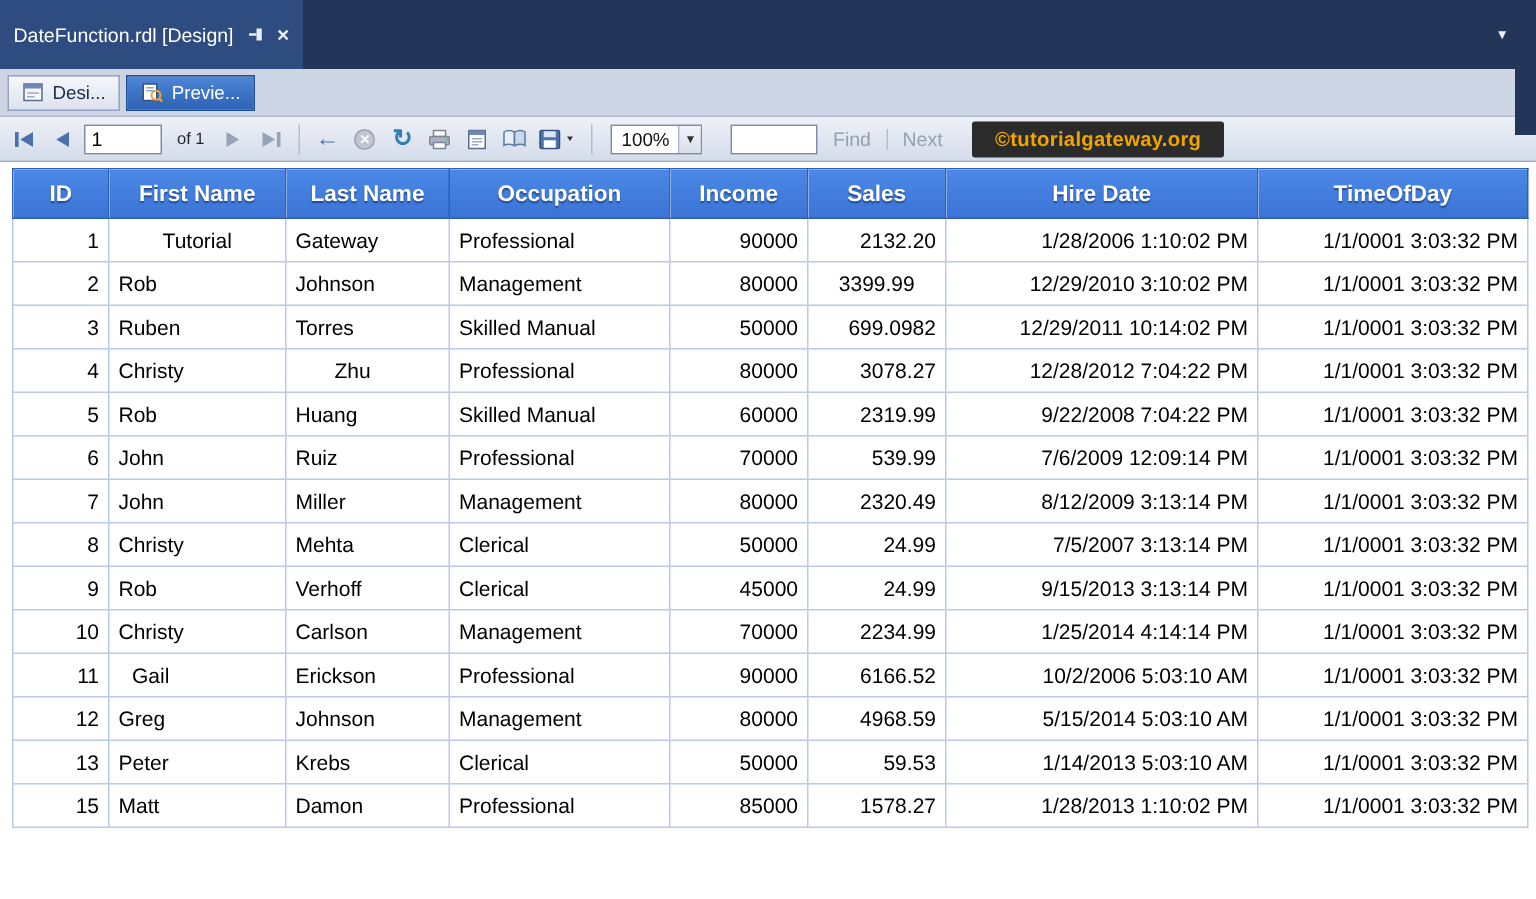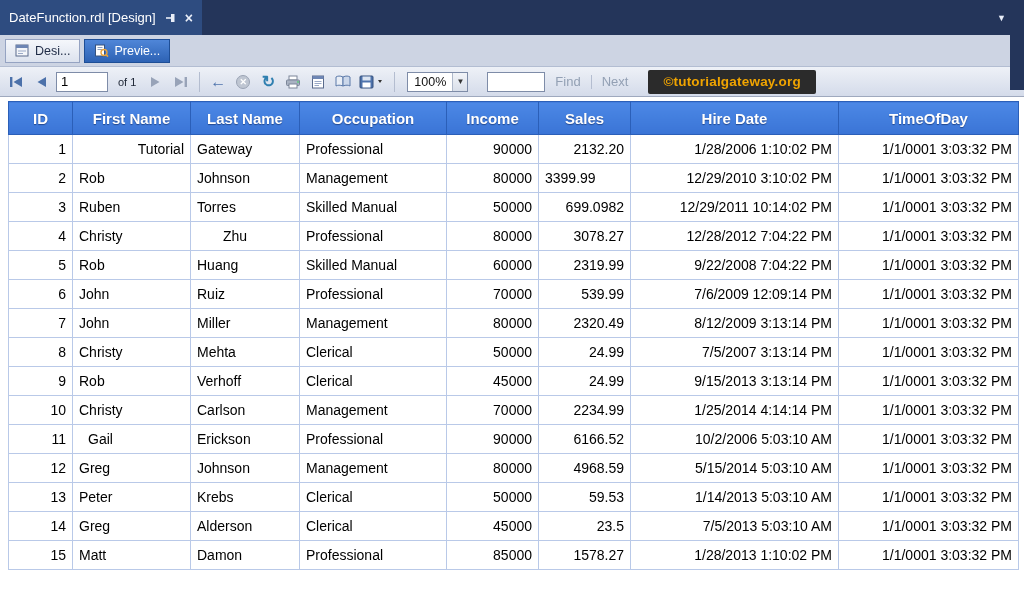--- a/index.html
+++ b/index.html
@@ -3,21 +3,21 @@
 <meta charset="utf-8">
 <style>
   * { box-sizing: border-box; }
   html,body { margin:0; padding:0; }
   body {
     width:1024px; height:599px; overflow:hidden; background:#fff;
     font-family:"Liberation Sans", sans-serif; position:relative;
   }
 
   
-  .doc-strip { height:35px; background:#24355A; display:flex; align-items:stretch; position:relative; }
+  .doc-strip { height:46px; background:#24355A; display:flex; align-items:stretch; position:relative; }
   .doc-tab {
     background:#2E4C80; color:#fff; padding:0 9px; display:flex; align-items:center; gap:9px;
     font-size:13px; cursor:default;
   }
   .doc-tab .close-x { font-size:14px; font-weight:bold; color:#E9EEF8; line-height:1; }
   .doc-tab .pin svg { display:block; }
   .strip-chevron { margin-left:auto; align-self:center; color:#E9EEF8; font-size:9px; padding-right:18px; }
 
   
   .view-strip {
@@ -234,35 +234,35 @@
           <th>Occupation</th>
           <th>Income</th>
           <th>Sales</th>
           <th>Hire Date</th>
           <th>TimeOfDay</th>
         </tr>
       </thead>
     <tbody>
         <tr>
           <td style="text-align: right;">1</td>
-          <td style="text-align: right;">Tutorial</td>
+          <td style="text-align: center;">Tutorial</td>
           <td style="text-align: left;">Gateway</td>
           <td style="text-align: left;">Professional</td>
           <td style="text-align: right;">90000</td>
           <td style="text-align: right;">2132.20</td>
           <td style="text-align: right;">1/28/2006 1:10:02 PM</td>
           <td style="text-align: right;">1/1/0001 3:03:32 PM</td>
         </tr>
         <tr>
           <td style="text-align: right;">2</td>
           <td style="text-align: left;">Rob</td>
           <td style="text-align: left;">Johnson</td>
           <td style="text-align: left;">Management</td>
           <td style="text-align: right;">80000</td>
-          <td style="text-align: left;">3399.99</td>
+          <td style="text-align: center;">3399.99</td>
           <td style="text-align: right;">12/29/2010 3:10:02 PM</td>
           <td style="text-align: right;">1/1/0001 3:03:32 PM</td>
         </tr>
         <tr>
           <td style="text-align: right;">3</td>
           <td style="text-align: left;">Ruben</td>
           <td style="text-align: left;">Torres</td>
           <td style="text-align: left;">Skilled Manual</td>
           <td style="text-align: right;">50000</td>
           <td style="text-align: right;">699.0982</td>
@@ -363,30 +363,20 @@
           <td style="text-align: right;">13</td>
           <td style="text-align: left;">Peter</td>
           <td style="text-align: left;">Krebs</td>
           <td style="text-align: left;">Clerical</td>
           <td style="text-align: right;">50000</td>
           <td style="text-align: right;">59.53</td>
           <td style="text-align: right;">1/14/2013 5:03:10 AM</td>
           <td style="text-align: right;">1/1/0001 3:03:32 PM</td>
         </tr>
         <tr>
-          <td style="text-align: right;">14</td>
-          <td style="text-align: left;">Greg</td>
-          <td style="text-align: left;">Alderson</td>
-          <td style="text-align: left;">Clerical</td>
-          <td style="text-align: right;">45000</td>
-          <td style="text-align: right;">23.5</td>
-          <td style="text-align: right;">7/5/2013 5:03:10 AM</td>
-          <td style="text-align: right;">1/1/0001 3:03:32 PM</td>
-        </tr>
-        <tr>
           <td style="text-align: right;">15</td>
           <td style="text-align: left;">Matt</td>
           <td style="text-align: left;">Damon</td>
           <td style="text-align: left;">Professional</td>
           <td style="text-align: right;">85000</td>
           <td style="text-align: right;">1578.27</td>
           <td style="text-align: right;">1/28/2013 1:10:02 PM</td>
           <td style="text-align: right;">1/1/0001 3:03:32 PM</td>
         </tr>
       </tbody>

